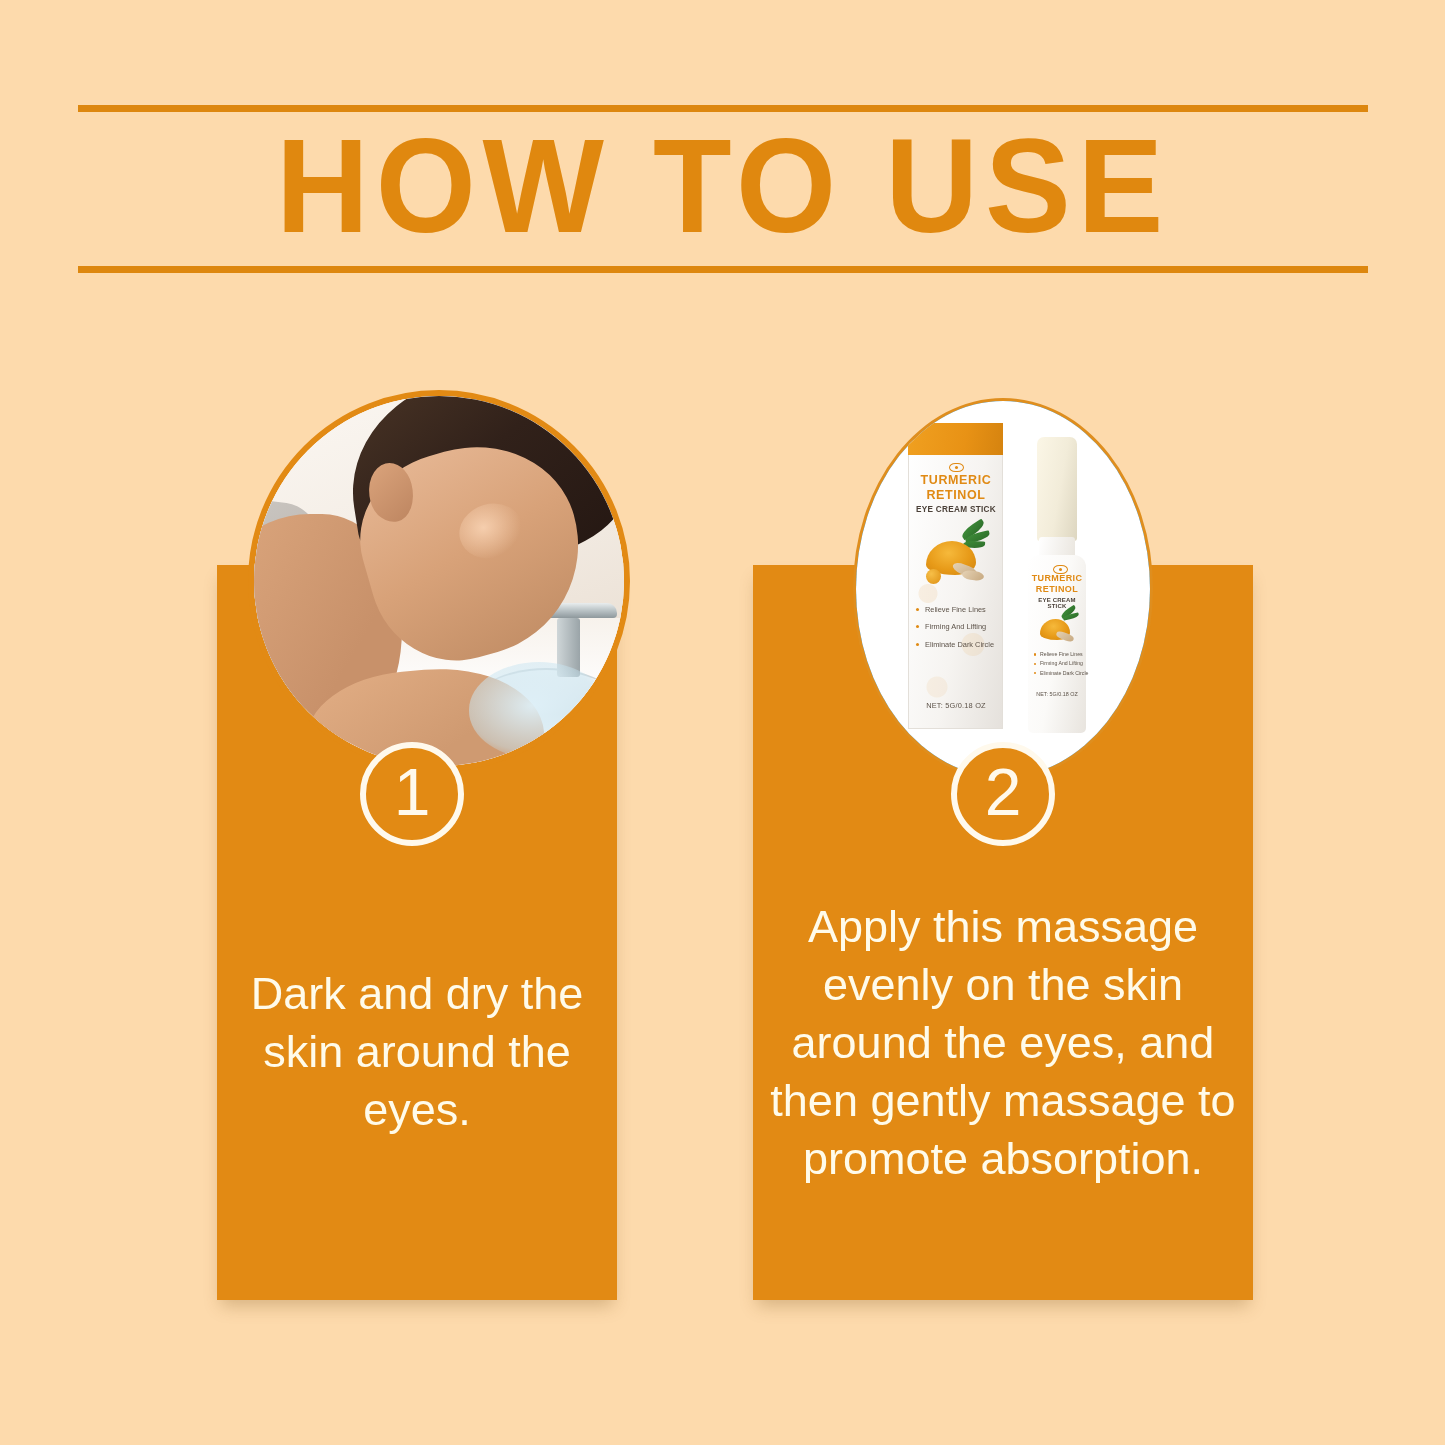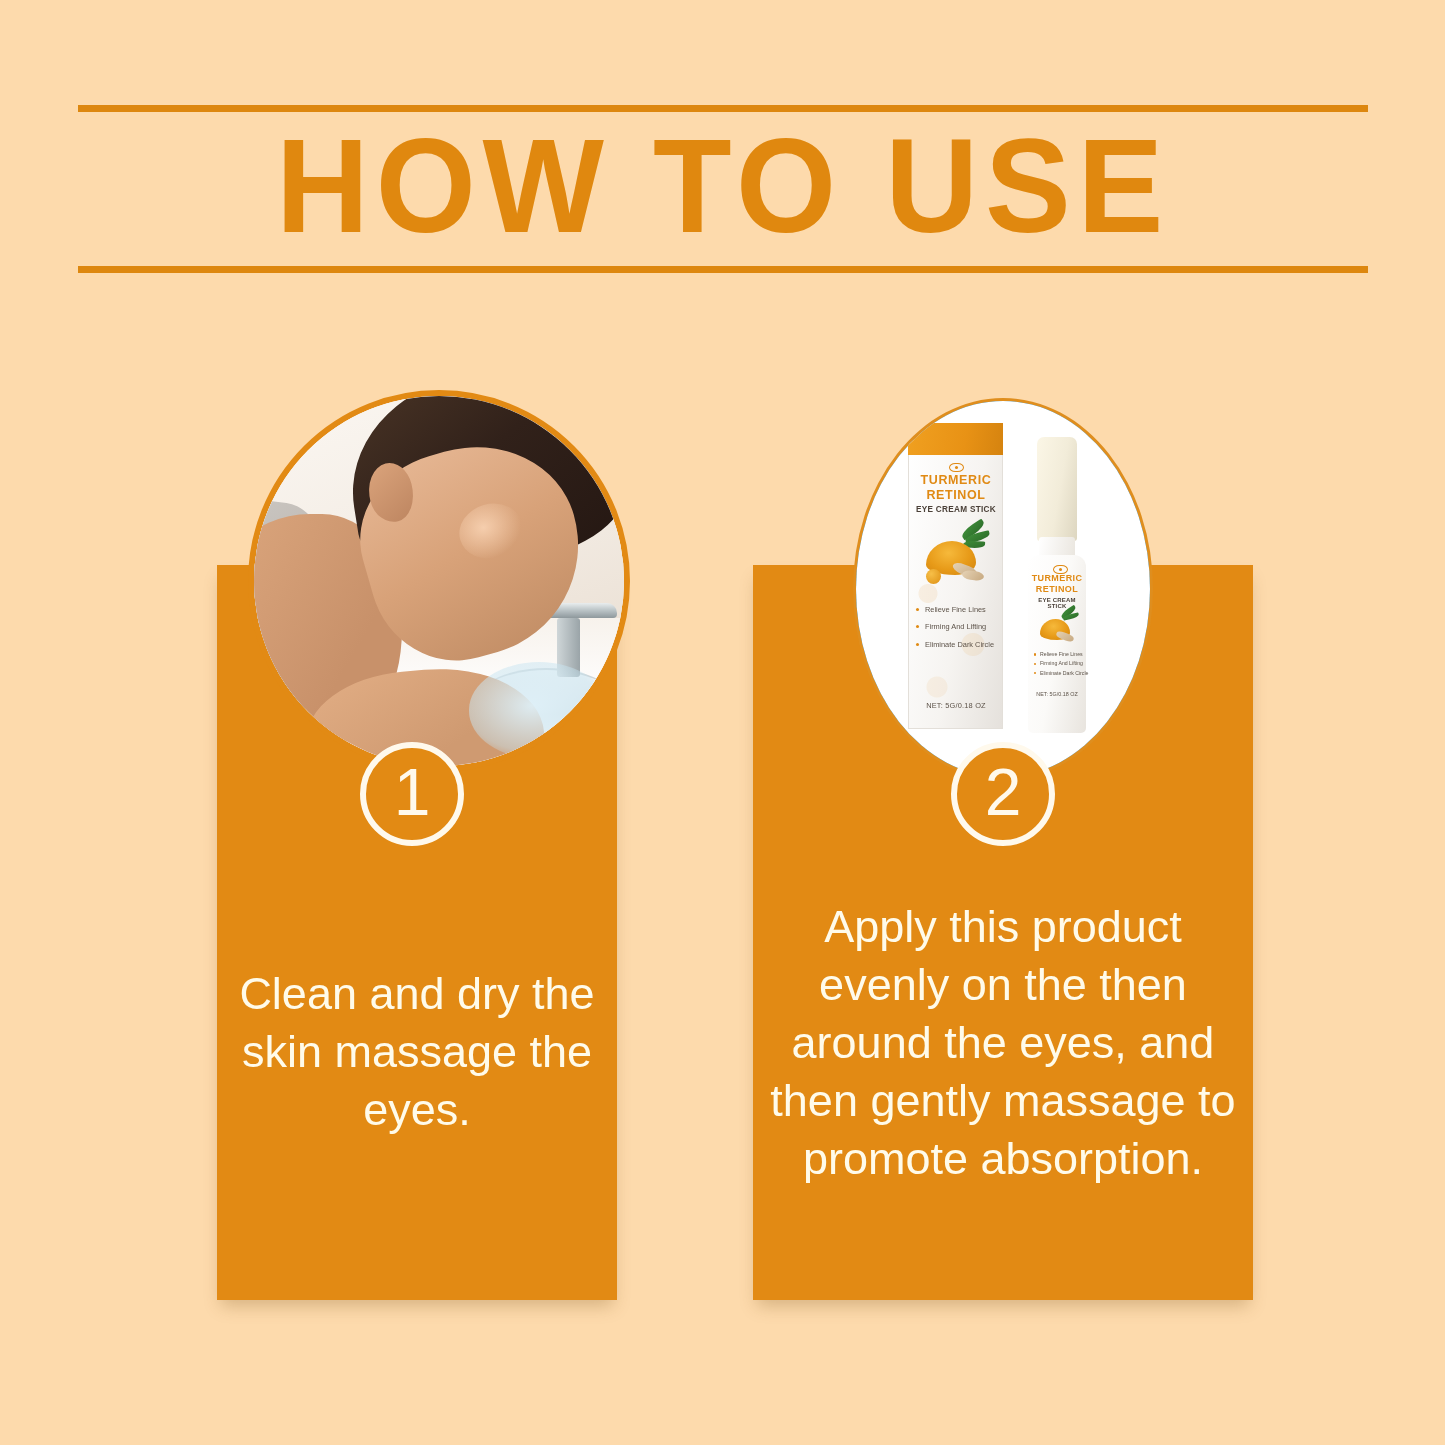--- a/index.html
+++ b/index.html
@@ -577,21 +577,21 @@
       <div class="cheek"></div>
     </div>
     <div class="ear"></div>
     <div class="hands"></div>
     <div class="water"></div>
   </div>
 </div>
 
 <div class="badge badge-1">1</div>
 
-<div class="caption caption-1">Clean and dry the skin massage the eyes.</div>
+<div class="caption caption-1">Dark and dry the skin around the eyes.</div>
 
 <div class="step step-2"></div>
 
 <div class="circle-media circle-2">
   <div class="product-stage">
 
     <div class="box-cap-side"></div>
     <div class="box-side"></div>
     <div class="box"></div>
     <div class="box-cap"></div>
@@ -644,13 +644,13 @@
         </ul>
       </div>
       <div class="stick-net">NET: 5G/0.18 OZ</div>
     </div>
 
   </div>
 </div>
 
 <div class="badge badge-2">2</div>
 
-<div class="caption caption-2">Apply this product evenly on the then around the eyes, and then gently massage to promote absorption.</div>
+<div class="caption caption-2">Apply this massage evenly on the skin around the eyes, and then gently massage to promote absorption.</div>
 
 </body></html>

